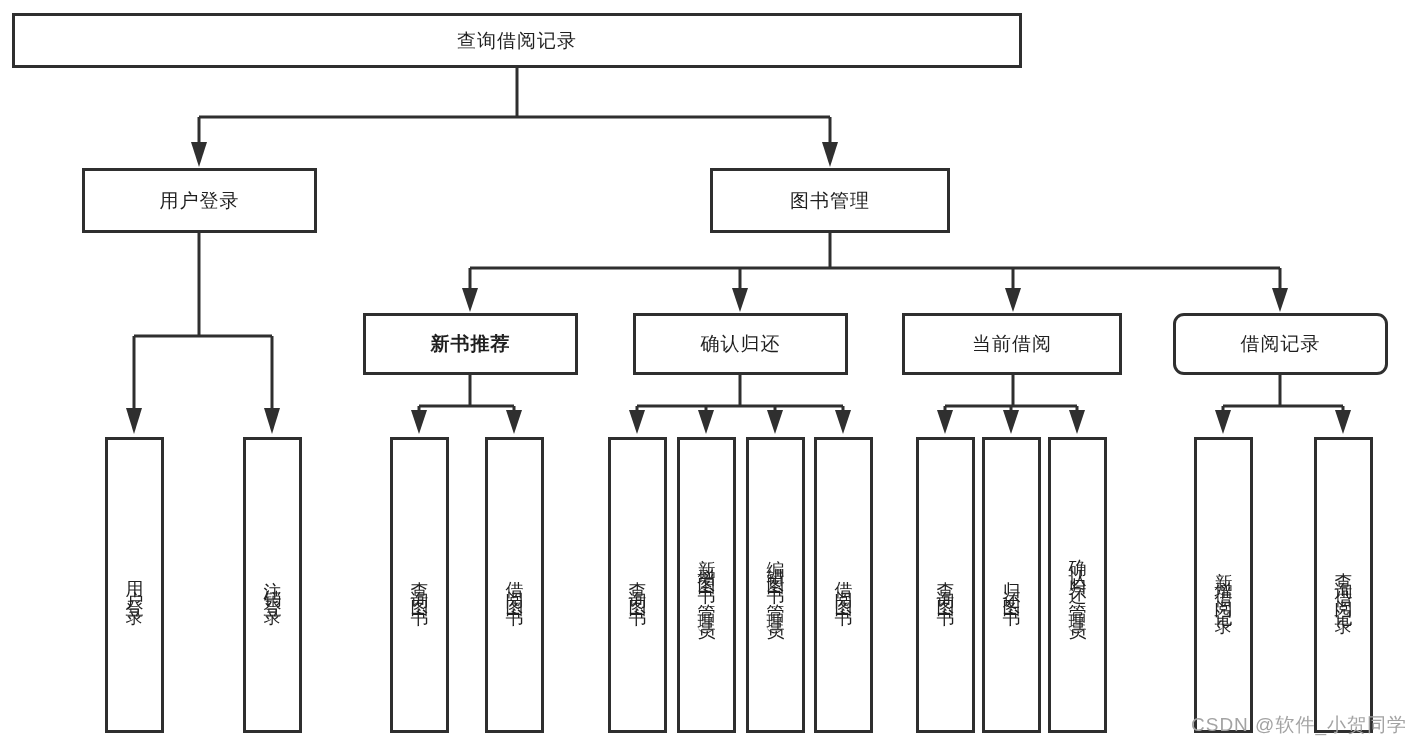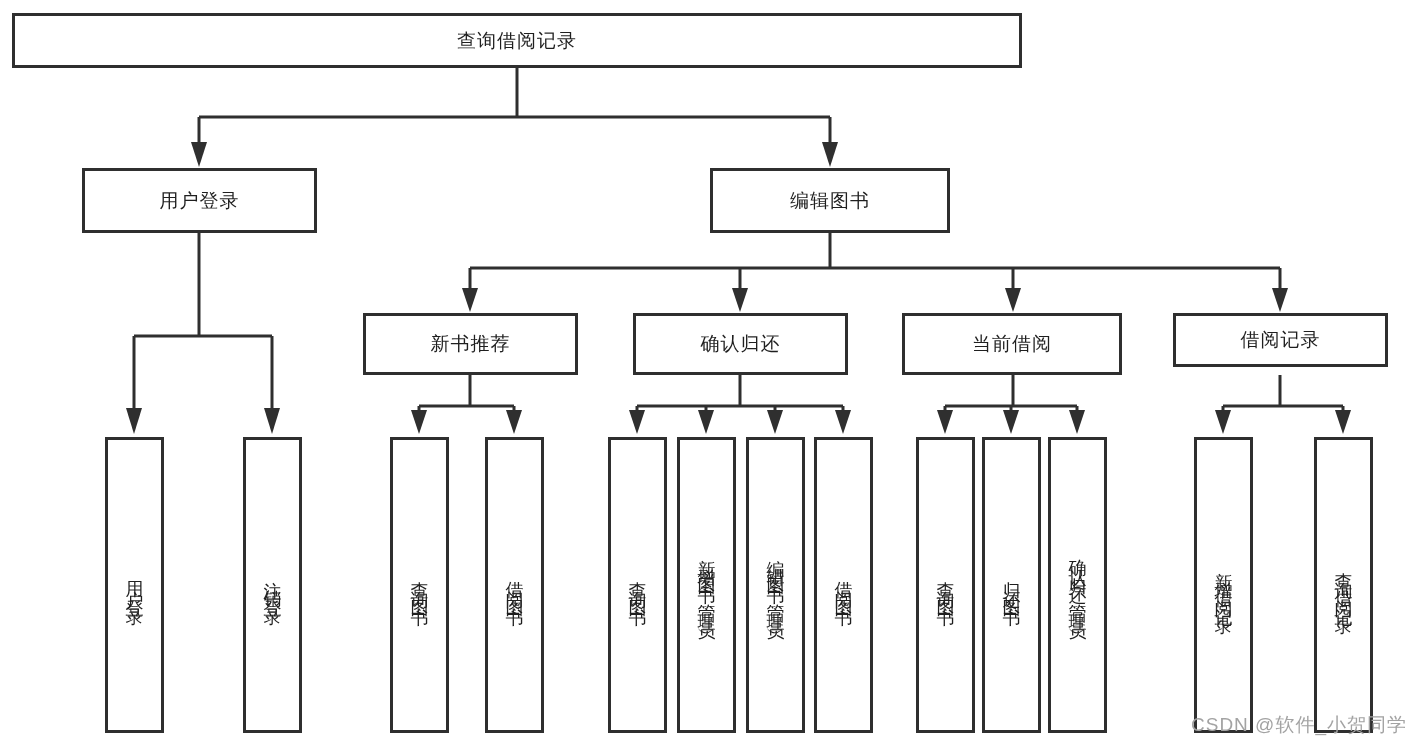--- a/index.html
+++ b/index.html
@@ -19,24 +19,24 @@
     width:59px;top:437px;height:296px;
   }
   .vnode .vlbl{
     writing-mode:vertical-rl;text-orientation:mixed;
     font-size:18px;letter-spacing:9px;line-height:1;white-space:nowrap;
   }
   
   #root{left:12px;top:13px;width:1010px;height:55px;}
   #n-user-login{left:82px;top:168px;width:235px;height:65px;}
   #n-book-mgmt{left:710px;top:168px;width:240px;height:65px;}
-  #n-new-book{left:363px;top:313px;width:215px;height:62px;}
+  #n-new-book{left:363px;top:313px;width:215px;height:62px;font-weight:bold;}
   #n-book-borrow{left:633px;top:313px;width:215px;height:62px;}
   #n-current-borrow{left:902px;top:313px;width:220px;height:62px;}
-  #n-borrow-records{left:1173px;top:313px;width:215px;height:54px;}
+  #n-borrow-records{left:1173px;top:313px;width:215px;height:62px;border-radius:11px;}
   #l-1a{left:105px;} #l-1b{left:243px;}
   #l-2a{left:390px;} #l-2b{left:485px;}
   #l-3a{left:608px;} #l-3b{left:677px;} #l-3c{left:746px;} #l-3d{left:814px;}
   #l-4a{left:916px;} #l-4b{left:982px;} #l-4c{left:1048px;}
   #l-5a{left:1194px;} #l-5b{left:1314px;}
   .watermark{
     position:absolute;left:1183px;top:712px;font-size:19px;
     color:#a3a3a3;white-space:nowrap;letter-spacing:1px;margin-left:8px;
   }
 </style>
@@ -119,21 +119,21 @@
   </svg>
 
   <div class="node" id="root">
     <span class="lbl">查询借阅记录</span>
   </div>
 
   <div class="node" id="n-user-login">
     <span class="lbl">用户登录</span>
   </div>
   <div class="node" id="n-book-mgmt">
-    <span class="lbl">编辑图书</span>
+    <span class="lbl">图书管理</span>
   </div>
 
   <div class="node" id="n-new-book">
     <span class="lbl">新书推荐</span>
   </div>
   <div class="node" id="n-book-borrow">
     <span class="lbl">确认归还</span>
   </div>
   <div class="node" id="n-current-borrow">
     <span class="lbl">当前借阅</span>

